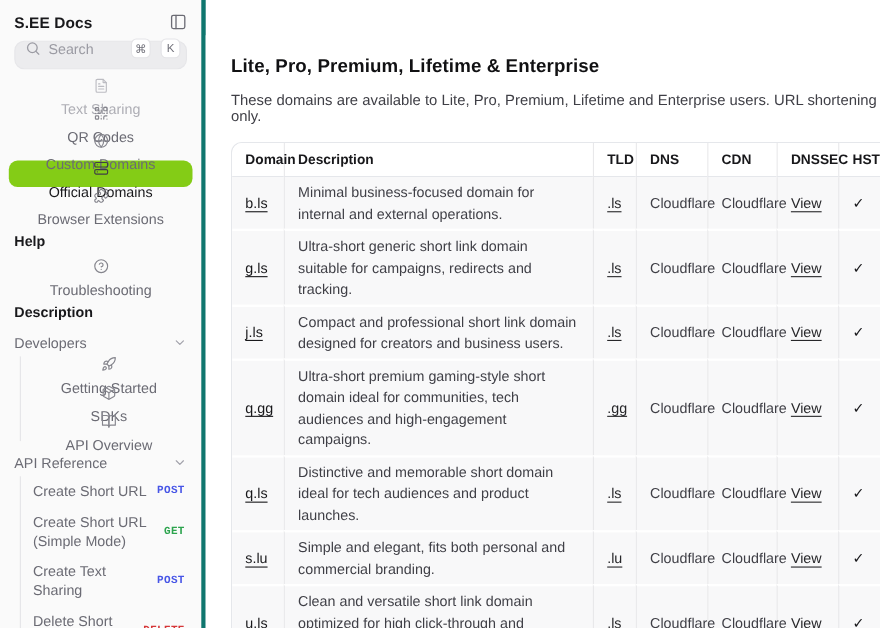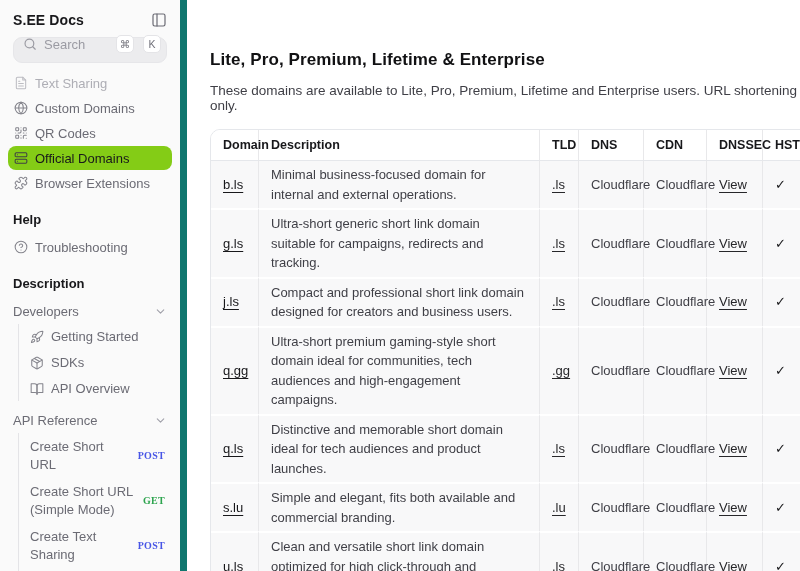--- a/index.html
+++ b/index.html
@@ -10,21 +10,21 @@
     background: #ffffff;
     color: #18181b;
     -webkit-font-smoothing: antialiased;
   }
   svg { display: block; }
 
   
   .sidebar {
     width: 187px; min-width: 187px; height: 571px;
     background: #fafafa;
-    border-right: 7px solid #0f766e;
+    border-right: 4px solid #0f766e;
     padding: 9px 13px 0 13px;
     overflow: hidden;
   }
   .sidebar-header { display: flex; align-items: center; justify-content: space-between; height: 22px; margin-bottom: 6px; }
   .sidebar-title { font-size: 14px; font-weight: 700; color: #18181b; letter-spacing: .1px; }
   .panel-toggle { color: #6b6b74; background: none; border: none; padding: 0; cursor: pointer; height: 16px; }
 
   .search-box {
     display: flex; align-items: center; gap: 7px;
     background: #ececee; border: 1px solid #e6e6e9;
@@ -36,21 +36,21 @@
     background: #ffffff; border: 1px solid #e4e4e7; border-radius: 5px;
     width: 18px; height: 18px; display: flex; align-items: center; justify-content: center;
     font-size: 10.5px; color: #71717a;
   }
   .kbd + .kbd { margin-left: 2px; }
 
   .nav { margin: 8px -5px 0 -5px; }
   .nav-item {
     display: flex; align-items: center; gap: 7px;
     height: 24px; margin-bottom: 1px; padding: 0 6px;
-    border-radius: 8px; color: #6b6b74; font-size: 13px; cursor: pointer;
+    border-radius: 8px; color: #6b6b74; font-size: 13px; cursor: pointer; flex-direction: column;
   }
   .nav-item .icon { color: #85858d; flex: none; }
   .nav-item.active { background: #84cc16; color: #18181b; font-weight: 400; }
   .nav-item.active .icon { color: #3f3f46; }
   .nav-item.faded { color: #aeaeb5; }
   .nav-item.faded .icon { color: #bcbcc2; }
 
   .section-header { font-size: 13px; font-weight: 700; color: #18181b; margin: 17px 0 7px 0; height: 16px; }
   .collapsible-header {
     display: flex; align-items: center; justify-content: space-between;
@@ -60,21 +60,21 @@
 
   .children { margin: 1px 0 2px 5px; border-left: 1px solid #e4e4e7; padding-left: 9px; }
   .children .nav-item { margin: 0 0 1px 0; padding: 0 2px; height: 25px; }
 
   .api-item {
     display: flex; align-items: center; justify-content: space-between; gap: 8px;
     padding: 5px 2px; color: #6b6b74; font-size: 13px; cursor: pointer; min-height: 26px;
   }
   .api-label { flex: 1; line-height: 1.35; }
   .method {
-    font-family: Liberation Serif, serif;
+    font-family: Liberation Mono, monospace;
     font-size: 10px; font-weight: 700; letter-spacing: .3px; flex: none;
   }
   .method.post { color: #4755e6; }
   .method.get { color: #2da44e; }
   .method.delete { color: #d63638; }
 
   
   .main { flex: 1; padding: 14px 0 0 23px; overflow: hidden; background: #fff; margin-top: 32px; }
   .page-title { font-size: 17px; font-weight: 700; color: #111113; margin: 4px 0 13px 0; letter-spacing: .1px; }
   .page-subtitle { font-size: 13.5px; color: #3f3f46; margin-bottom: 16px; }
@@ -138,45 +138,45 @@
             <path d="M16 13H8"></path>
             <path d="M16 17H8"></path>
             <path d="M10 9H8"></path>
           </svg>
       </span>
       <span>Text Sharing</span>
     </div>
     <div class="nav-item">
       <span class="icon">
         <svg width="14" height="14" viewBox="0 0 24 24" fill="none" stroke="currentColor" stroke-width="1.8" stroke-linecap="round" stroke-linejoin="round">
-            <circle cx="12" cy="12" r="10"></circle>
-            <path d="M12 2a14.5 14.5 0 0 0 0 20 14.5 14.5 0 0 0 0-20"></path>
-            <path d="M2 12h20"></path>
-          </svg>
-      </span>
-      <span>Custom Domains</span>
-    </div>
-    <div class="nav-item">
-      <span class="icon">
-        <svg width="14" height="14" viewBox="0 0 24 24" fill="none" stroke="currentColor" stroke-width="1.8" stroke-linecap="round" stroke-linejoin="round">
             <rect x="3" y="3" width="5" height="5" rx="1"></rect>
             <rect x="16" y="3" width="5" height="5" rx="1"></rect>
             <rect x="3" y="16" width="5" height="5" rx="1"></rect>
             <path d="M21 16h-3a2 2 0 0 0-2 2v3"></path>
             <path d="M21 21v.01"></path>
             <path d="M12 7v3a2 2 0 0 1-2 2H7"></path>
             <path d="M3 12h.01"></path>
             <path d="M12 3h.01"></path>
             <path d="M12 16v.01"></path>
             <path d="M16 12h1"></path>
             <path d="M21 12v.01"></path>
             <path d="M12 21v-1"></path>
           </svg>
       </span>
       <span>QR Codes</span>
+    </div>
+    <div class="nav-item">
+      <span class="icon">
+        <svg width="14" height="14" viewBox="0 0 24 24" fill="none" stroke="currentColor" stroke-width="1.8" stroke-linecap="round" stroke-linejoin="round">
+            <circle cx="12" cy="12" r="10"></circle>
+            <path d="M12 2a14.5 14.5 0 0 0 0 20 14.5 14.5 0 0 0 0-20"></path>
+            <path d="M2 12h20"></path>
+          </svg>
+      </span>
+      <span>Custom Domains</span>
     </div>
     <div class="nav-item active">
       <span class="icon">
         <svg width="14" height="14" viewBox="0 0 24 24" fill="none" stroke="currentColor" stroke-width="1.8" stroke-linecap="round" stroke-linejoin="round">
             <rect x="2" y="3" width="20" height="7" rx="2"></rect>
             <rect x="2" y="14" width="20" height="7" rx="2"></rect>
             <path d="M6 6.5h.01"></path>
             <path d="M6 17.5h.01"></path>
           </svg>
       </span>
@@ -355,21 +355,21 @@
       <td class="cell-desc">Distinctive and memorable short domain ideal for tech audiences and product launches.</td>
       <td><a class="link">.ls</a></td>
       <td>Cloudflare</td>
       <td>Cloudflare</td>
       <td><a class="link">View</a></td>
       <td class="cell-hsts">✓</td>
     </tr>
 
     <tr>
       <td><a class="link domain">s.lu</a></td>
-      <td class="cell-desc">Simple and elegant, fits both available and commercial branding.</td>
+      <td class="cell-desc">Simple and elegant, fits both personal and commercial branding.</td>
       <td><a class="link">.lu</a></td>
       <td>Cloudflare</td>
       <td>Cloudflare</td>
       <td><a class="link">View</a></td>
       <td class="cell-hsts">✓</td>
     </tr>
 
     <tr>
       <td><a class="link domain">u.ls</a></td>
       <td class="cell-desc">Clean and versatile short link domain optimized for high click-through and shareability.</td>

